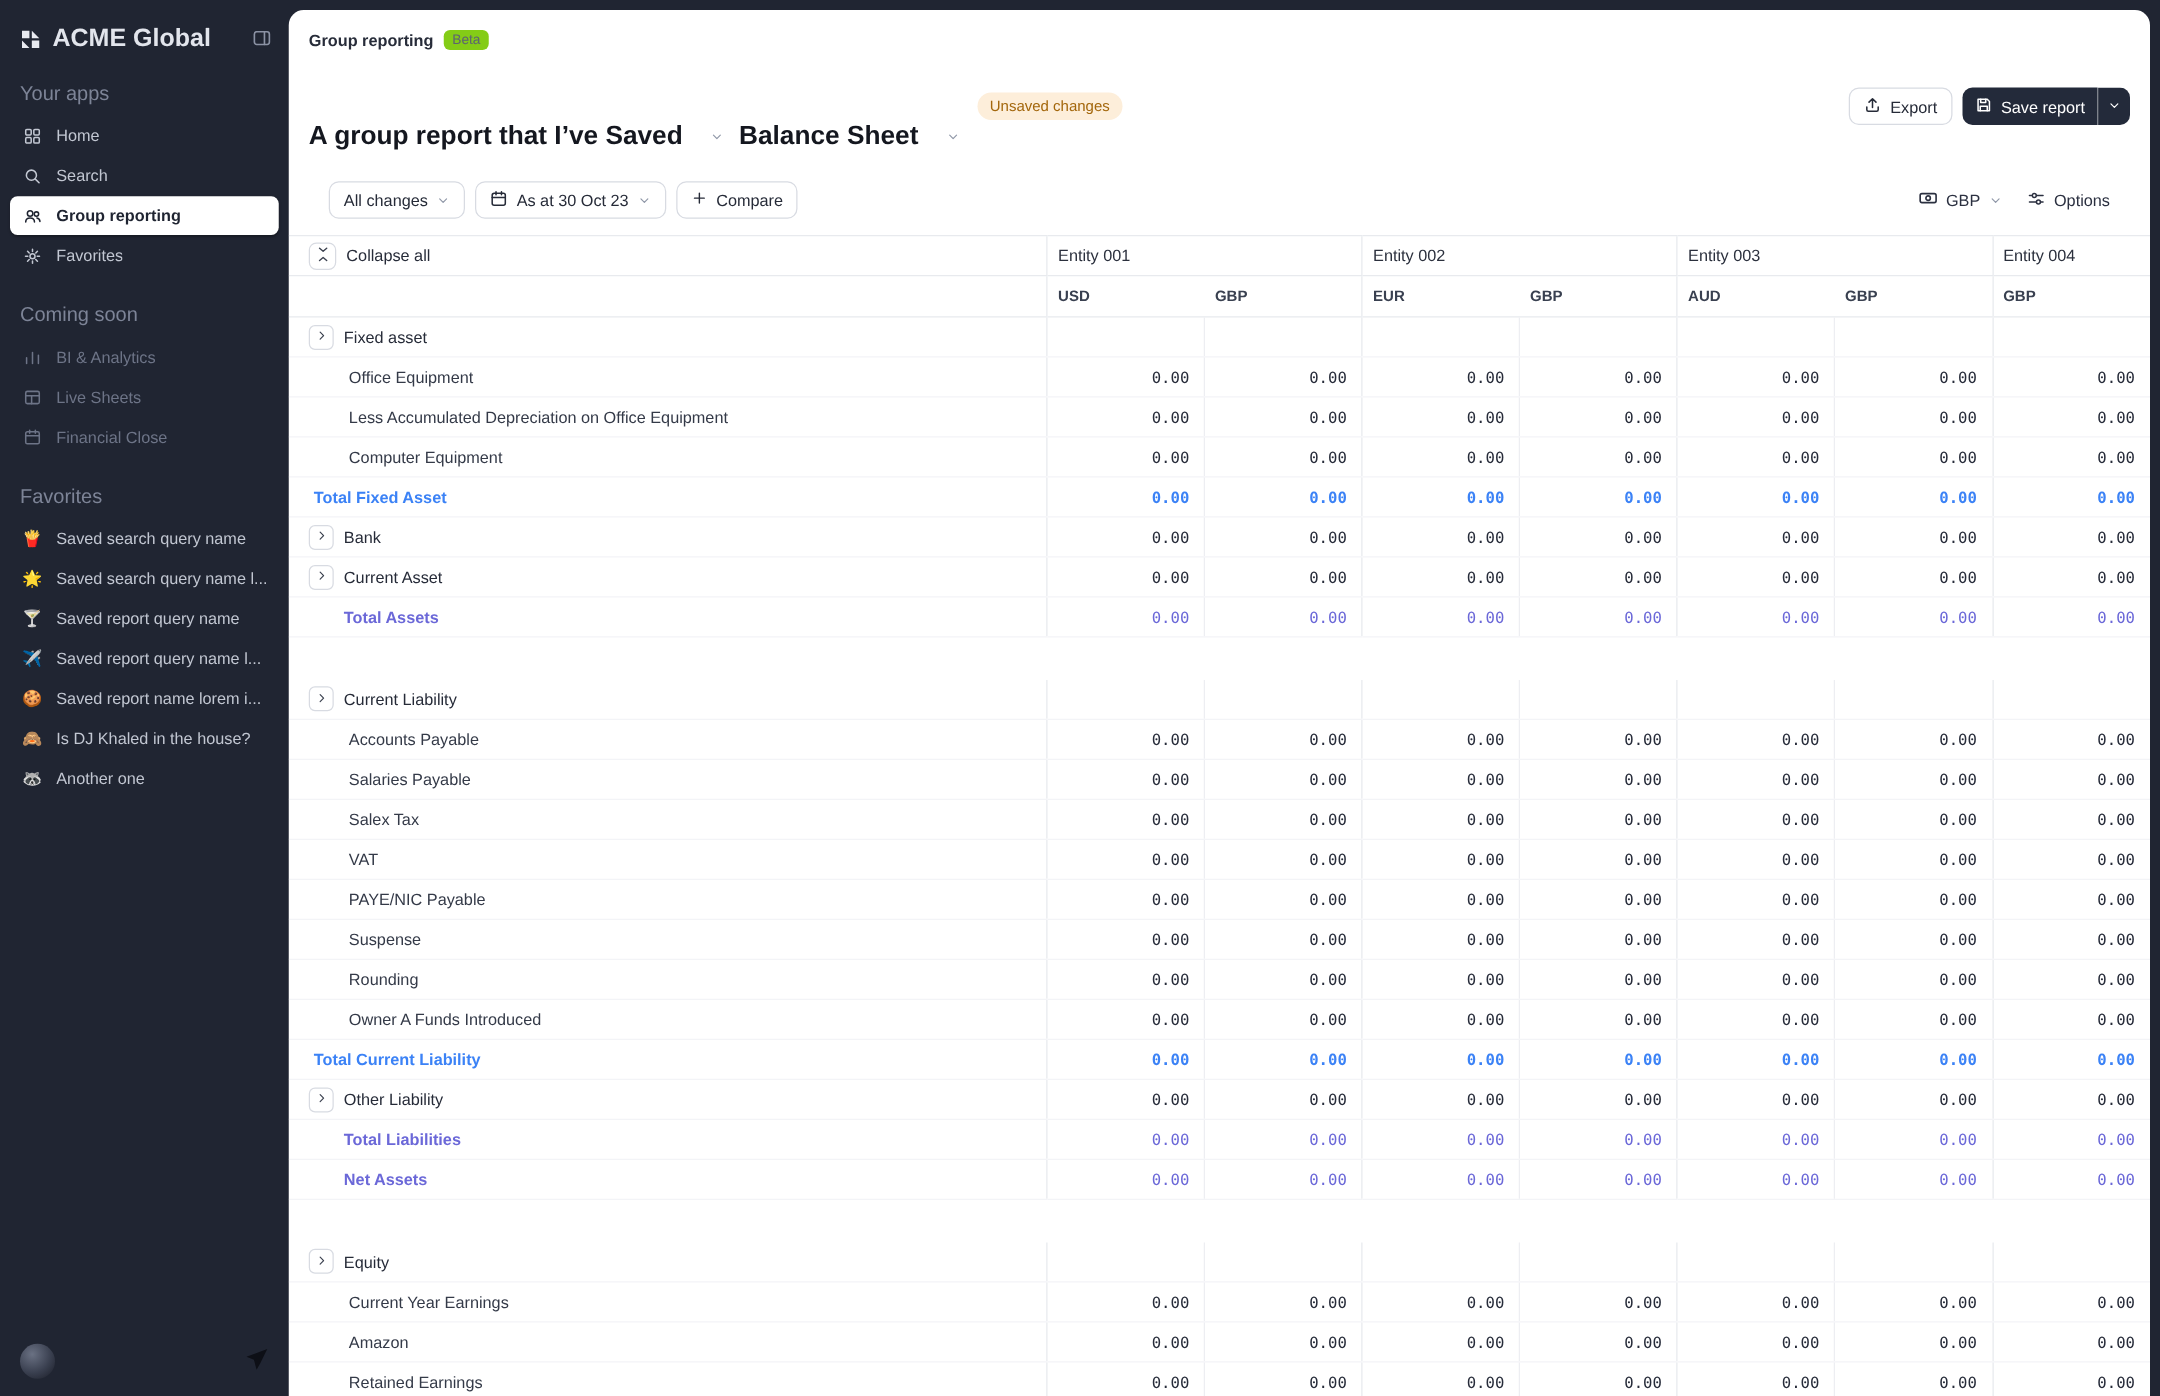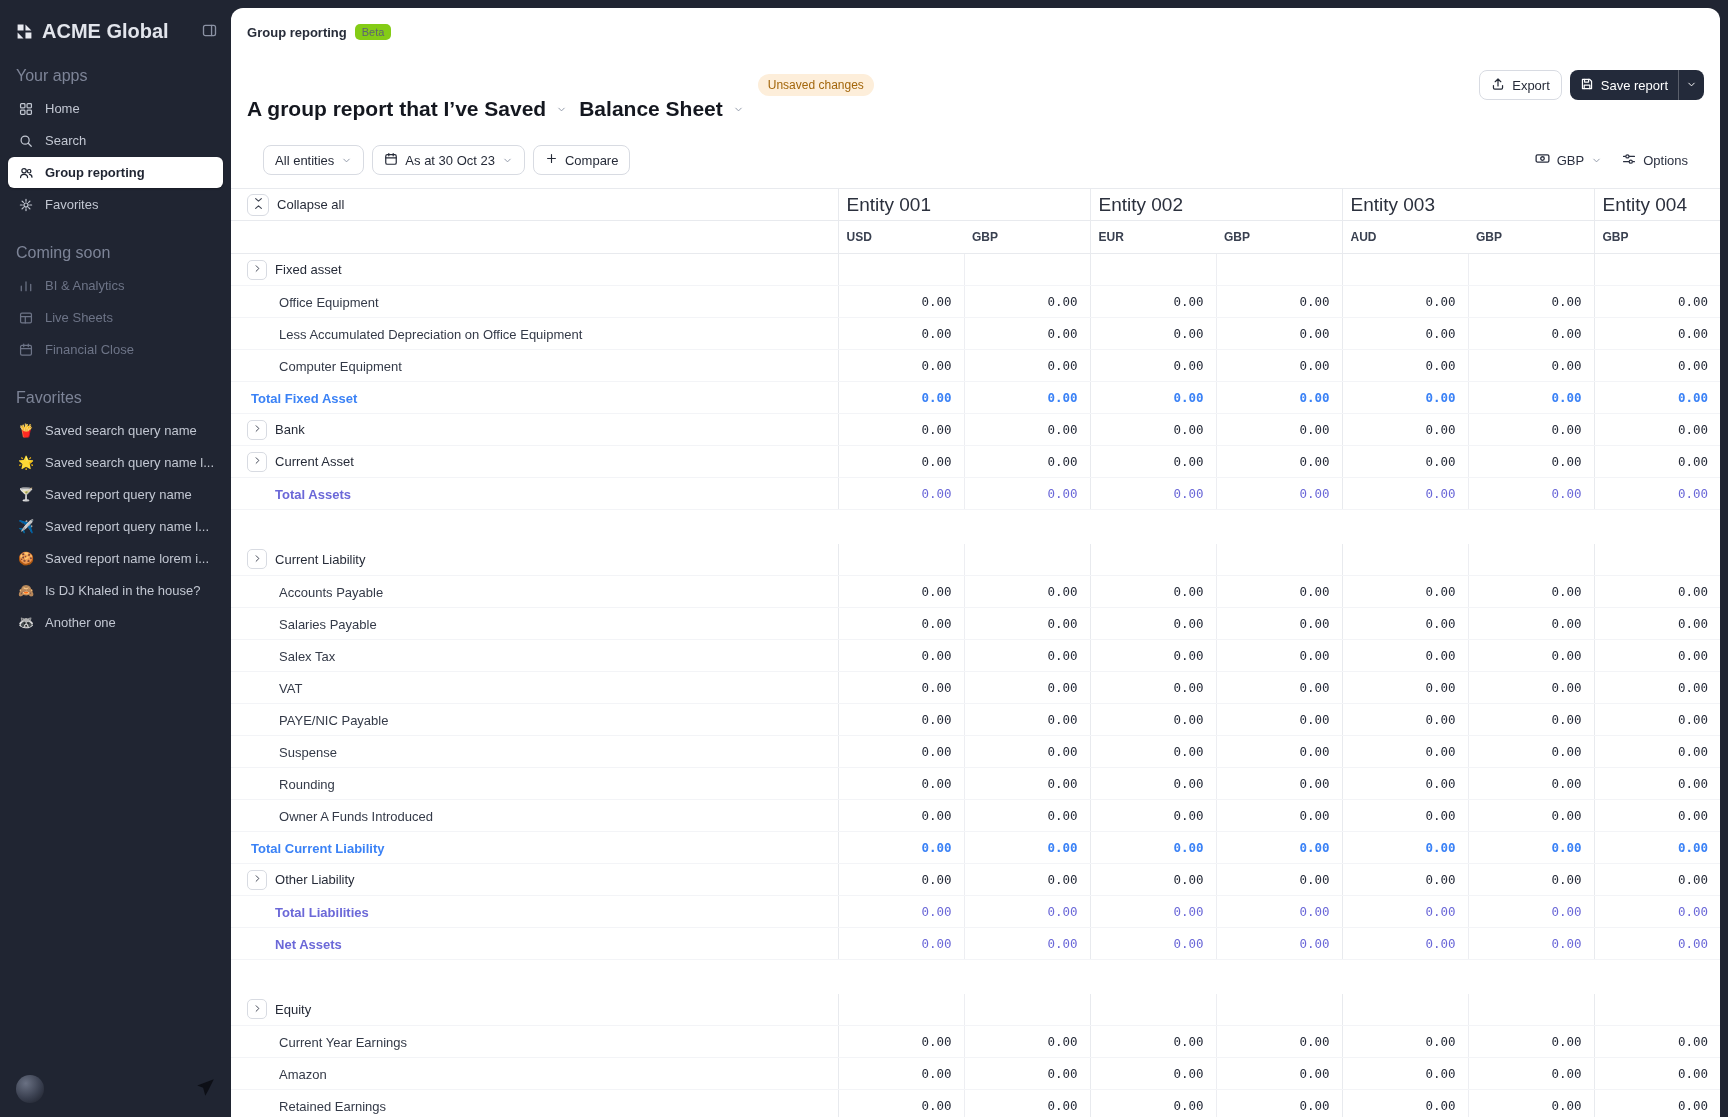--- a/index.html
+++ b/index.html
@@ -27,21 +27,21 @@
 
   
   .main { flex:1; min-width:0; padding:8px 8px 0 0; }
   .card { background:#fff; height:100%; border-radius:12px 12px 0 0; overflow:hidden; }
   .card-head { padding:16px 16px 0; }
   .app-row { display:flex; align-items:center; gap:8px; }
   .app-label { font-size:13px; font-weight:700; color:#272c39; }
   .beta { font-size:11px; color:#5d6372; background:#84cc16; border-radius:5px; padding:2px 7px; }
   .title-row { display:flex; align-items:center; margin-top:9px; }
   .title { display:flex; align-items:center; gap:12px; font-size:21px; font-weight:700; color:#14171f; }
-  .title-seg { display:flex; align-items:center; gap:10px; cursor:pointer;margin-top:48px; }
+  .title-seg { display:flex; align-items:center; gap:22px; cursor:pointer;margin-top:48px; }
   .chev { color:#9098a8; display:flex; }
   .unsaved { margin-left:14px; font-size:12px; color:var(--warn-text,#a3660b); background:var(--warn-bg,#fdeeda); border-radius:999px; padding:4px 10px; }
   .head-actions { margin-left:auto; display:flex; align-items:center; gap:8px; }
   .btn { display:inline-flex; align-items:center; gap:7px; height:30px; padding:0 11px; background:#fff; border:1px solid #d8dbe2; border-radius:8px; font-size:13px; color:#262b38; }
   .split { display:flex;align-items:flex-end; }
   .btn-dark { display:inline-flex; align-items:center; gap:7px; height:30px; padding:0 10px; background:var(--dark-button,#232a3a); color:#fff; border:0; border-radius:8px 0 0 8px; font-size:13px; }
   .btn-dark-chev { width:26px; height:30px; display:flex; align-items:center; justify-content:center; background:var(--dark-button,#232a3a); color:#fff; border:0; border-left:1px solid rgba(255,255,255,.25); border-radius:0 8px 8px 0; }
   .filter-row { display:flex; align-items:center; gap:8px; margin-top:24px; padding:0 16px; }
   .filter-right { margin-left:auto; display:flex; align-items:center; gap:20px; }
   .flat-btn { display:inline-flex; align-items:center; gap:7px; background:none; border:0; font-size:13px; color:#2b3040; }
@@ -50,21 +50,21 @@
   .table-wrap { margin-top:13px; }
   table { width:100%; border-collapse:collapse; table-layout:fixed; }
   col.c-num { width:126px; }
   thead th { border-bottom:1px solid #e8eaee; font-weight:400; }
   tr.hrow1 th { border-top:1px solid #e8eaee; height:32px; }
   tr.hrow2 th { height:33px; }
   .cellflex { display:flex; align-items:center; gap:8px; padding-left:16px; }
   .icon-btn { width:22px; height:22px; flex:0 0 22px; display:flex; align-items:center; justify-content:center; background:#fff; border:1px solid #d8dbe2; border-radius:6px; color:#3c4250; padding:0; }
   .icon-btn.sm { width:20px; height:20px; flex-basis:20px; border-radius:5px; }
   .h-label { font-size:13px; color:#272c39; }
-  .entity-h { text-align:left; font-size:19px; color:#2b303d; padding-left:8px; }
+  .entity-h { text-align:left; font-size:13px; color:#2b303d; padding-left:8px; }
   .cur-h { text-align:left; font-size:12px; font-weight:700; color:#394050; padding-left:8px; }
   .gs { border-left:1px solid #e8eaee; }
   td.num { height:32px; font-family:"DejaVu Sans Mono","Liberation Mono",monospace; font-size:12.5px; text-align:right; padding-right:12px; color:#272c3a; border-left:1px solid #edeef2; border-bottom:1px solid #f3f4f7; }
   td.num.gs { border-left-color:#e8eaee; }
   td.lbl-cell { height:32px; border-bottom:1px solid #f3f4f7; }
   .row-label { font-size:13px; color:#343a48; display:inline-block; }
   .ind-child, .ind-total { padding-left:48px; }
   .ind-grand { padding-left:44px; }
   tr.r-section .row-label { color:#262b38; }
   tr.r-total .row-label, tr.r-total td.num { font-weight:700; color:#3b82f6;padding-left:20px; }
@@ -251,21 +251,21 @@
             <button class="btn-dark-chev">
               <span><svg width="11" height="11" viewBox="0 0 16 16" fill="none" stroke="currentColor" stroke-width="1.4" stroke-linecap="round" stroke-linejoin="round">
                     <path d="M4 6l4 4 4-4"></path>
                   </svg></span>
             </button>
           </div>
         </div>
       </div>
       <div class="filter-row">
         <button class="btn">
-          <span>All entities</span>
+          <span>All changes</span>
           <span class="chev">
               <svg width="11" height="11" viewBox="0 0 16 16" fill="none" stroke="currentColor" stroke-width="1.4" stroke-linecap="round" stroke-linejoin="round">
                 <path d="M4 6l4 4 4-4"></path>
               </svg>
             </span>
         </button>
         <button class="btn">
           <span><svg width="14" height="14" viewBox="0 0 16 16" fill="none" stroke="currentColor" stroke-width="1.4" stroke-linecap="round" stroke-linejoin="round">
                 <rect x="2" y="3" width="12" height="11" rx="1.8"></rect>
                 <path d="M2 6.8h12M5.5 1.7v2.6M10.5 1.7v2.6"></path>

